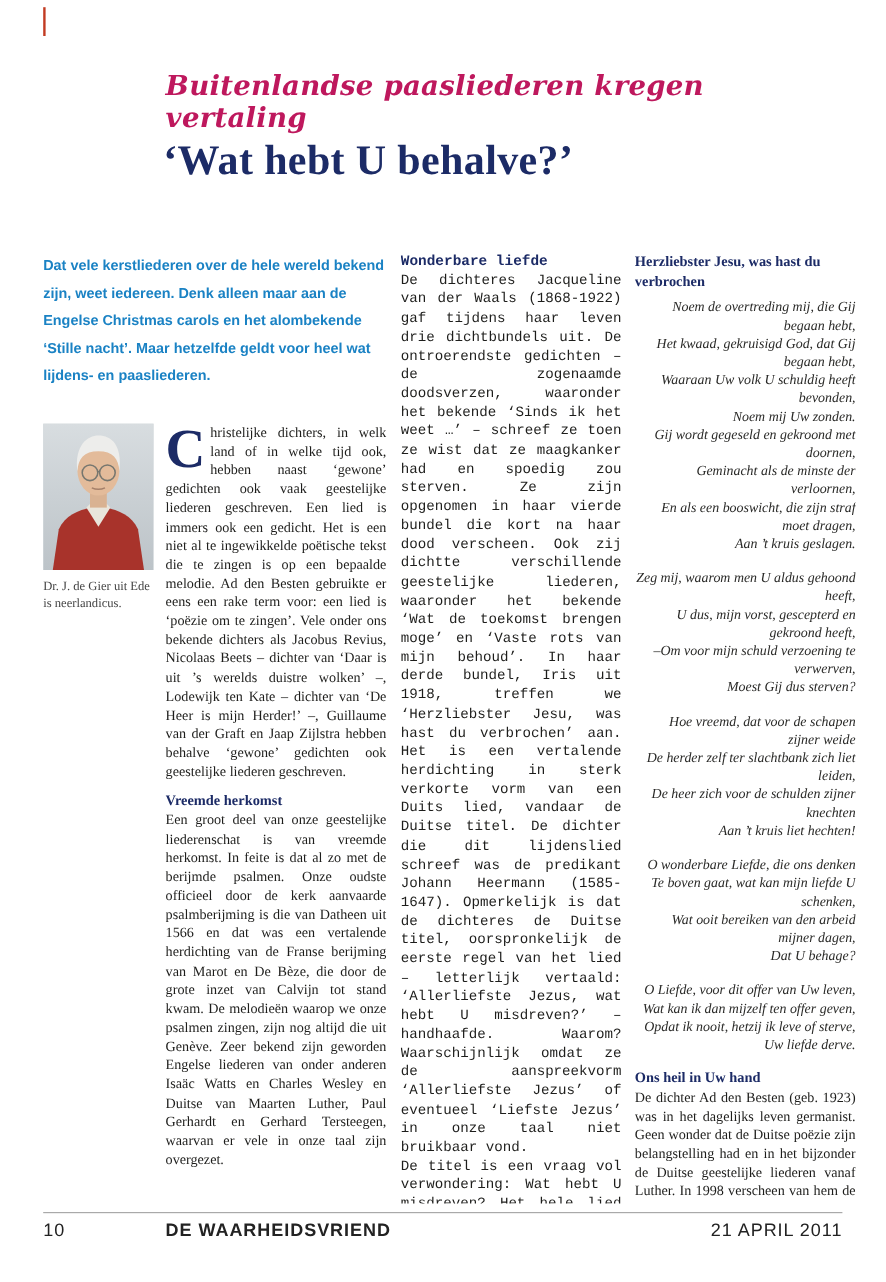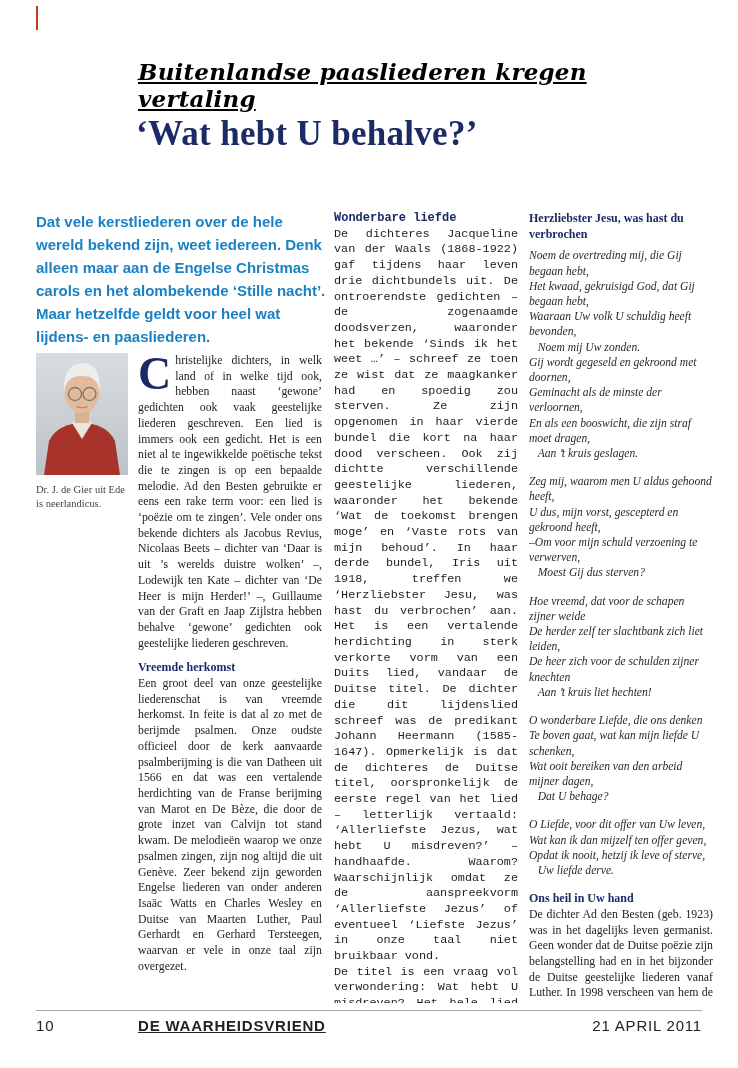--- a/index.html
+++ b/index.html
@@ -7,31 +7,31 @@
     position:relative; width:738px; height:1068px; background:#ffffff;
     font-family:"Liberation Serif", serif; color:#1d1d1b; overflow:hidden;
     margin:0 auto;
   }
   .crop-mark {
     position:absolute; left:36px; top:6px; width:2px; height:24px; background:#c23b22;
   }
   .kicker {
     position:absolute; left:138px; top:58px; width:560px;
     font-family:"DejaVu Serif", serif; font-style:italic; font-weight:600;
-    font-size:23px; color:#000000; letter-spacing:0.2px;text-decoration:underline;
+    font-size:23px; color:#be185d; letter-spacing:0.2px;
   }
   .title {
     position:absolute; left:136px; top:114px; width:580px;
     font-family:"Liberation Serif", serif; font-weight:bold;
     font-size:35px; color:#1c2b66; letter-spacing:0.3px;
   }
   .intro {
     position:absolute; left:36px; top:210px; width:290px;
     font-family:"Liberation Sans", sans-serif; font-weight:bold;
-    font-size:15px; line-height:23px; color:#1a82c4;
+    font-size:12px; line-height:23px; color:#1a82c4;
   }
   .photo {
     position:absolute; left:36px; top:353px; width:92px; height:122px;
     overflow:hidden; background:#cfd6da;
   }
   .caption {
     position:absolute; left:36px; top:483px; width:98px;
     font-size:10.5px; line-height:13.5px; color:#444;
   }
   .col {
@@ -49,33 +49,33 @@
   }
   .section-heading {
     font-weight:bold; color:#1c2b66; text-align:left; margin:9px 0 0 0;
     font-size:12px;
   }
   .section-heading.first { margin-top:0; }
   .poem-title {
     font-weight:bold; color:#1c2b66; text-align:left; margin:0 0 6px 0;
     font-size:12px; line-height:15.7px;
   }
-  .poem { font-style:italic; text-align:left; color:#2a2a28; font-size:11.6px; line-height:15.2px; }
+  .poem { font-style:italic; text-align:right; color:#2a2a28; font-size:11.6px; line-height:15.2px; }
   .stanza { margin:0 0 13px 0; white-space:pre-wrap; }
   .footer-rule {
     position:absolute; left:36px; width:666px; top:1010px;
     border-top:1px solid #a9a9a9; height:0;
   }
   .footer-text {
     position:absolute; top:1017px;
     font-family:"Liberation Sans", sans-serif; font-size:15px;
     letter-spacing:0.8px; color:#222;
   }
   .footer-pageno { left:36px; }
-  .footer-pub { left:138px; font-weight:bold;text-decoration:underline; }
+  .footer-pub { left:138px; font-weight:bold; }
   .footer-date { right:36px; text-align:right; }
 </style>
 </head>
 <body>
 
 <div class="page">
 
   <div class="crop-mark"></div>
 
   <div class="kicker">Buitenlandse paasliederen kregen vertaling</div>

